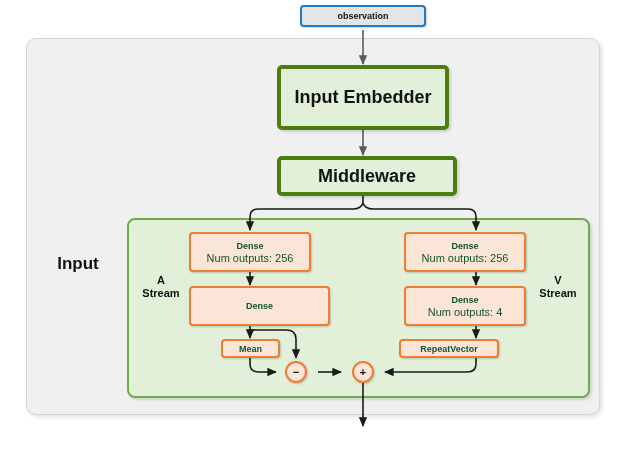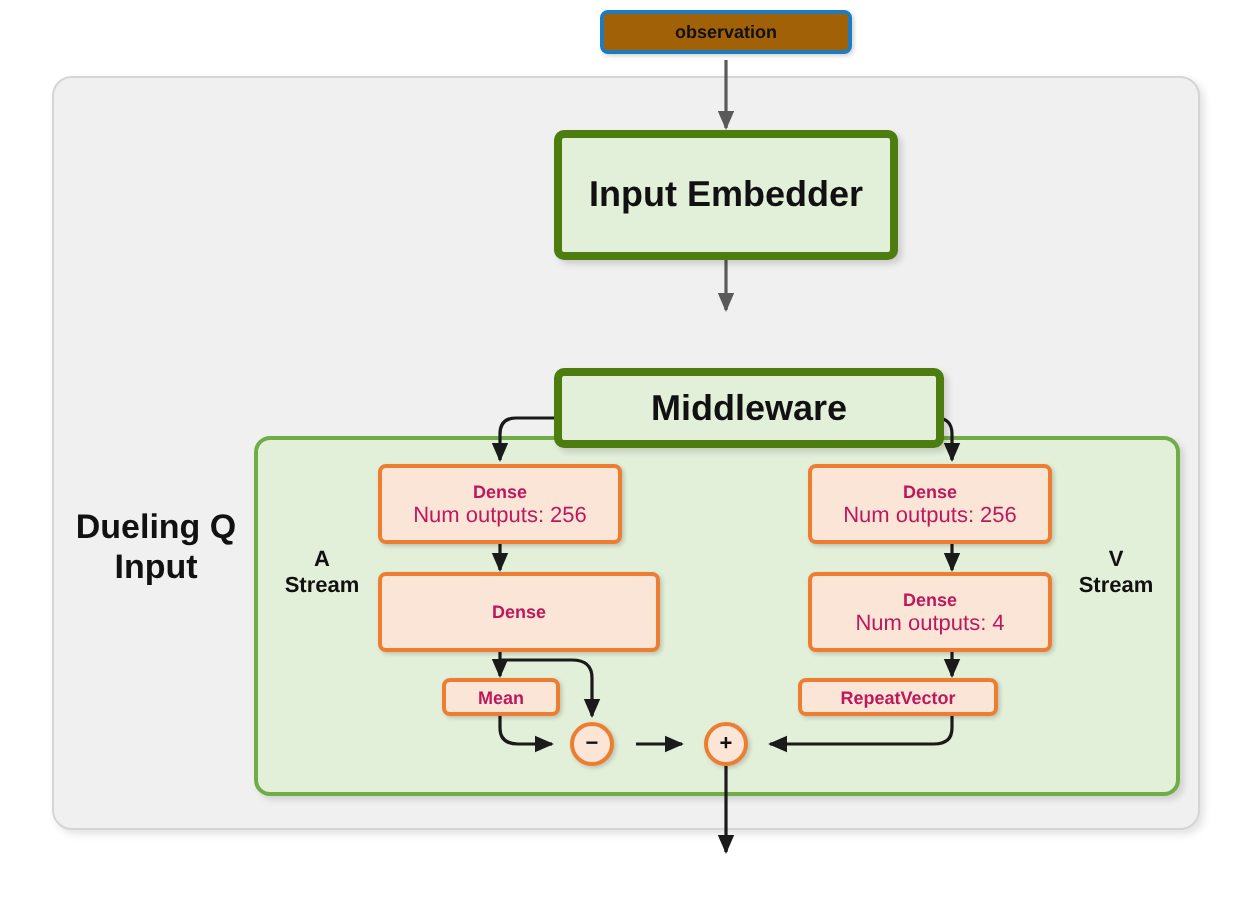--- a/index.html
+++ b/index.html
@@ -20,21 +20,21 @@
     box-sizing: border-box;
     display: flex;
     flex-direction: column;
     align-items: center;
     justify-content: center;
     text-align: center;
     z-index: 5;
   }
   
   .io-box {
-    background: #a16207;
+    background: #e5e5e5;
     border: 2px solid #1f7ac0;
     border-radius: 4px;
     font-size: 9px;
     font-weight: 700;
     color: #111111;
     box-shadow: 1px 1px 2px rgba(0,0,0,0.18);
   }
   
   .green-box {
     background: #e2efd9;
@@ -43,21 +43,21 @@
     font-size: 18px;
     font-weight: 700;
     color: #111111;
     box-shadow: 2px 2px 3px rgba(0,0,0,0.15);
   }
   
   .orange-box {
     background: #fbe5d6;
     border: 2px solid #ed7d31;
     border-radius: 4px;
-    color: #be185d;
+    color: #14532d;
     box-shadow: 1px 1px 2px rgba(0,0,0,0.18);
   }
   .orange-title {
     font-size: 9px;
     font-weight: 700;
     line-height: 12px;
   }
   .orange-sub {
     font-size: 11px;
     font-weight: 400;
@@ -175,21 +175,21 @@
   </svg>
 
   <div class="node io-box" style="left:300px; top:5px; width:126px; height:22px;">
     <span>observation</span>
   </div>
 
   <div class="node green-box" style="left:277px; top:65px; width:172px; height:65px;">
     <span>Input Embedder</span>
   </div>
 
-  <div class="node green-box" style="left:277px; top:156px; width:195px; height:40px;margin-top:28px;">
+  <div class="node green-box" style="left:277px; top:156px; width:180px; height:40px;">
     <span>Middleware</span>
   </div>
 
   <div class="node orange-box" style="left:189px; top:232px; width:122px; height:40px;">
     <span class="orange-title">Dense</span>
     <span class="orange-sub">Num outputs: 256</span>
   </div>
 
   <div class="node orange-box" style="left:189px; top:286px; width:141px; height:40px;">
     <span class="orange-title">Dense</span>
@@ -216,21 +216,20 @@
   <div class="op-circle" style="left:285px; top:361px;">
     <span>−</span>
   </div>
 
   <div class="op-circle" style="left:352px; top:361px;">
     <span>+</span>
   </div>
 
 
   <div class="label label-big" style="left:31px; top:254px; width:94px;">
-    <div>Dueling Q</div>
     <div>Input</div>
   </div>
 
   <div class="label label-small" style="left:137px; top:274px; width:48px;">
     <div>A</div>
     <div>Stream</div>
   </div>
 
   <div class="label label-small" style="left:534px; top:274px; width:48px;">
     <div>V</div>

